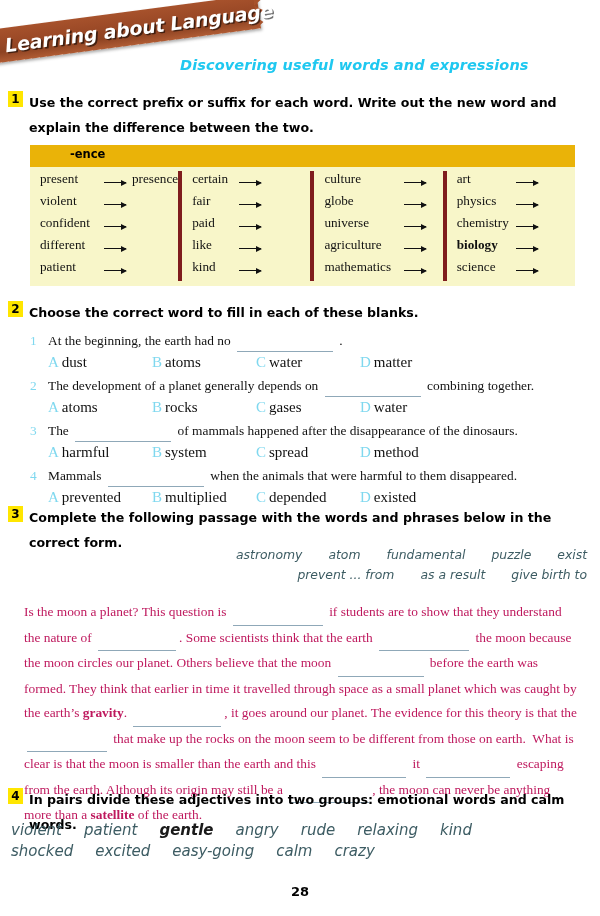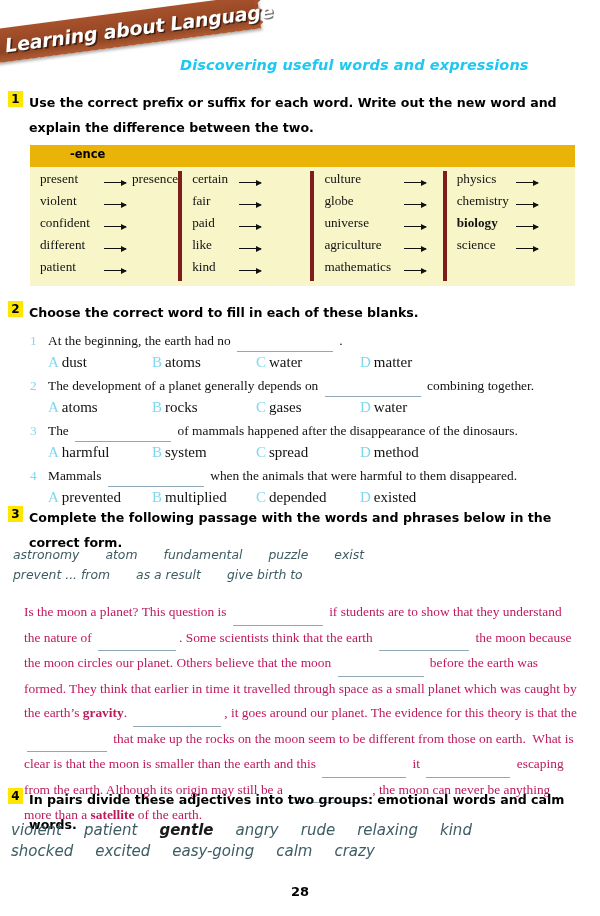--- a/index.html
+++ b/index.html
@@ -191,21 +191,21 @@
     line-height: 21px;
     font-size: 15px;
   }
   .opt { width: 104px; white-space: nowrap; }
   .opt-letter { color: #7fd8ef; margin-right: 3px; }
 
   
   .wordbank {
     position: absolute;
     width: 600px;
-    text-align: left;
+    text-align: right;
     font-family: "DejaVu Sans", sans-serif;
     font-style: italic;
     font-size: 12.4px;
     color: #3d5c63;
     line-height: 20px;
   }
   .wordbank .wb-row span { margin: 0 13px; white-space: nowrap; }
 
   
   .passage {
@@ -343,20 +343,25 @@
           <span class="wt-answer"></span>
         </div>
         <div class="wt-row">
           <span class="wt-word">mathematics</span>
           <span class="arrow"></span>
           <span class="wt-answer"></span>
         </div>
       </div>
       <div class="wt-col wt-col-4">
         <div class="wt-row">
+          <span class="wt-word">art</span>
+          <span class="arrow"></span>
+          <span class="wt-answer"></span>
+        </div>
+        <div class="wt-row">
           <span class="wt-word">physics</span>
           <span class="arrow"></span>
           <span class="wt-answer"></span>
         </div>
         <div class="wt-row">
           <span class="wt-word">chemistry</span>
           <span class="arrow"></span>
           <span class="wt-answer"></span>
         </div>
         <div class="wt-row">

